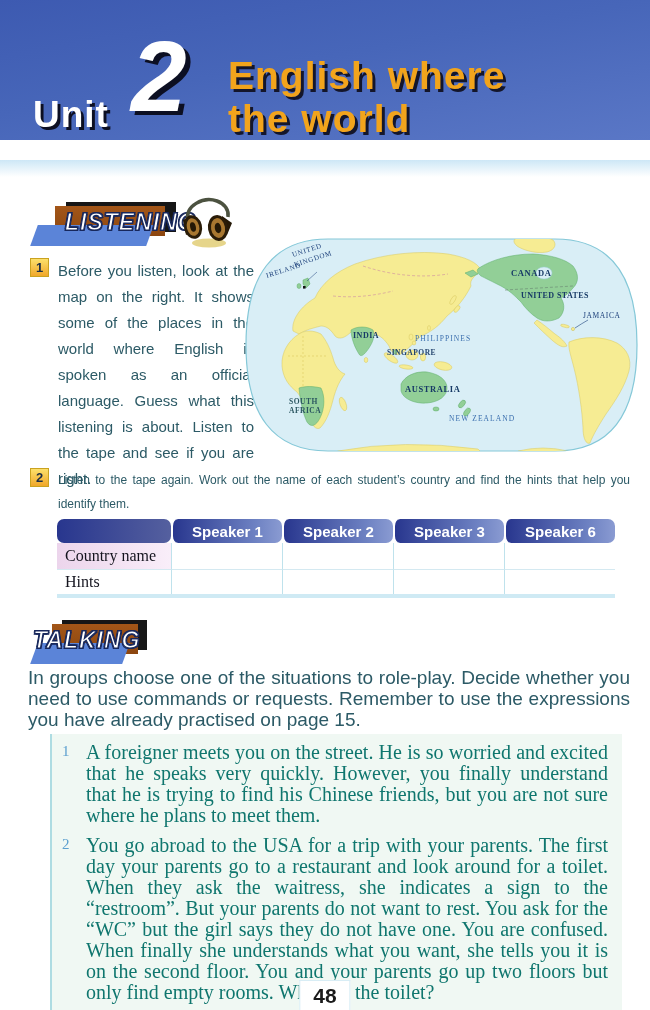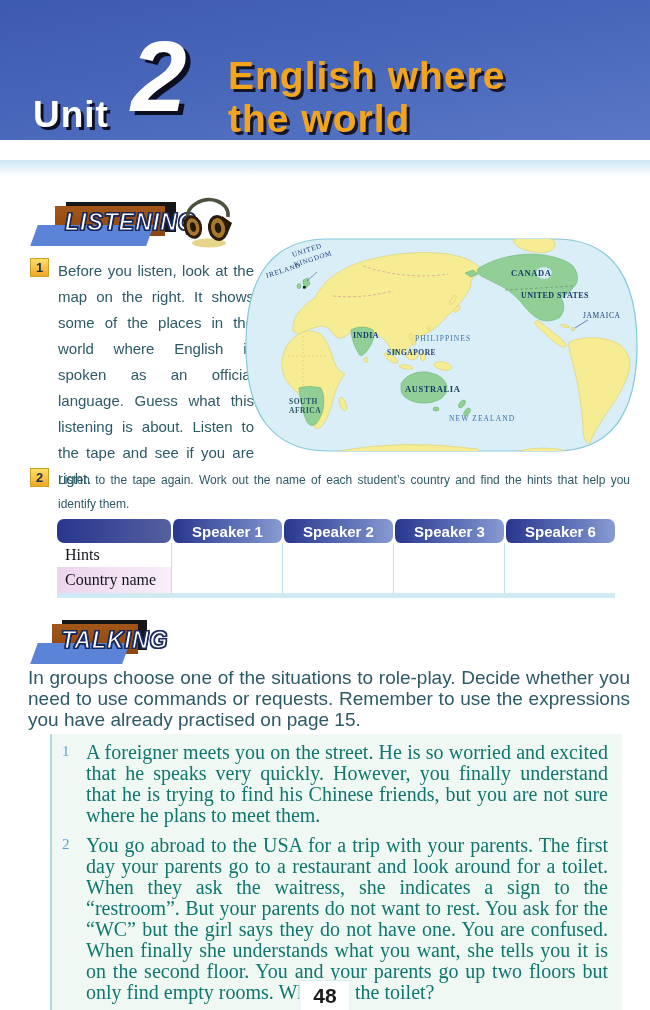--- a/index.html
+++ b/index.html
@@ -253,41 +253,41 @@
   </div>
 
   <div class="stable">
     <div class="trow">
       <div class="th first"></div>
       <div class="th">Speaker 1</div>
       <div class="th">Speaker 2</div>
       <div class="th">Speaker 3</div>
       <div class="th">Speaker 6</div>
     </div>
+    <div class="trow row1">
+      <div class="td first">Country name</div>
+      <div class="td"></div>
+      <div class="td"></div>
+      <div class="td"></div>
+      <div class="td"></div>
+    </div>
     <div class="trow row2">
       <div class="td first">Hints</div>
-      <div class="td"></div>
-      <div class="td"></div>
-      <div class="td"></div>
-      <div class="td"></div>
-    </div>
-    <div class="trow row1">
-      <div class="td first">Country name</div>
       <div class="td"></div>
       <div class="td"></div>
       <div class="td"></div>
       <div class="td"></div>
     </div>
   </div>
 
   <div class="section-badge" style="left:30px; top:620px; width:140px; height:48px;">
     <div class="sb-black" style="left:32px; top:0; width:85px; height:30px;"></div>
     <div class="sb-brown" style="left:22px; top:4px; width:86px; height:30px;"></div>
     <div class="sb-blue" style="left:4px; top:23px; width:92px; height:21px;"></div>
-    <div class="sb-word" style="left:3px; top:7px;margin-left:28px;">TALKING</div>
+    <div class="sb-word" style="left:3px; top:7px;">TALKING</div>
   </div>
 
   <div class="intro">In groups choose one of the situations to role-play. Decide whether you need to use commands or requests. Remember to use the expressions you have already practised on page 15.</div>
 
   <div class="situation" style="top:734px;">
     <div class="sit-num">1</div>
     <div class="sit-text">A foreigner meets you on the street. He is so worried and excited that he speaks very quickly. However, you finally understand that he is trying to find his Chinese friends, but you are not sure where he plans to meet them.</div>
   </div>
 
   <div class="situation" style="top:827px;">

